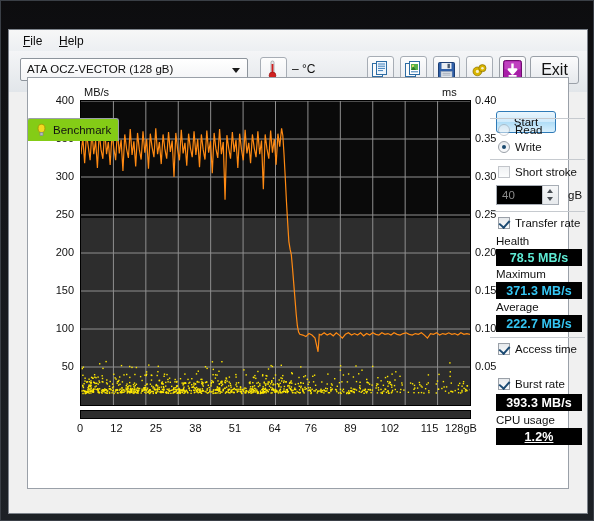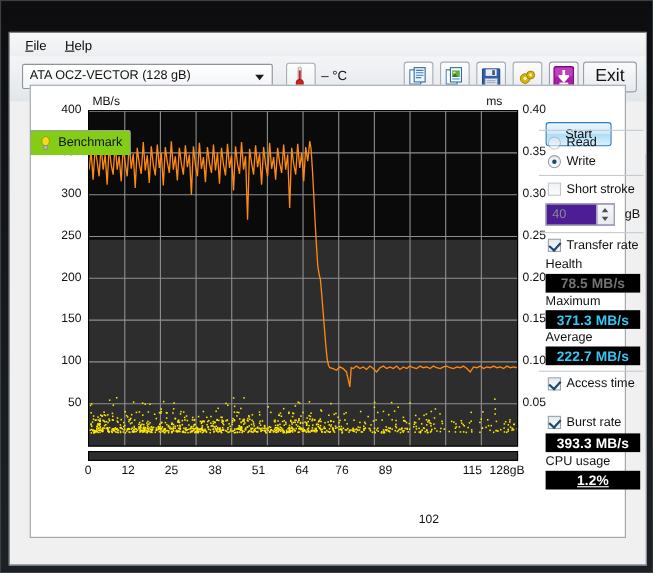--- a/index.html
+++ b/index.html
@@ -97,21 +97,21 @@
   .radio{width:12px;height:12px;border-radius:50%;box-sizing:border-box;
          border:1px solid #9aa0a8;background:linear-gradient(180deg,#e9ebee,#fafbfc);position:relative;}
   .radio.on::after{content:"";position:absolute;left:3px;top:3px;width:4px;height:4px;border-radius:50%;background:#19496e;}
   .radio.off{opacity:.55;}
   .cbx{width:12px;height:12px;box-sizing:border-box;border:1px solid #9aa0a8;
        background:linear-gradient(180deg,#e6e9ec,#fbfcfd);position:relative;}
   .cbx.on::after{content:"";position:absolute;left:2px;top:0px;width:5px;height:8px;
        border:solid #1b4a72;border-width:0 2px 2px 0;transform:rotate(42deg);}
   .cbx.dim{opacity:.6;}
   .spin{position:absolute;left:468px;width:63px;height:20px;box-sizing:border-box;
-        border:1px solid #a7adb5;background:#4c1d95;}
+        border:1px solid #a7adb5;background:#000000;}
   .spin .sv{position:absolute;left:5px;top:3px;font-size:11.5px;color:#8b8b8b;}
   .spin .btns{position:absolute;right:0;top:0;width:15px;height:18px;
         border-left:1px solid #c3c7cc;background:linear-gradient(180deg,#f6f7f8,#e7eaed);}
   .spin .btns .u,.spin .btns .d{position:absolute;left:4px;width:0;height:0;
         border-left:3px solid transparent;border-right:3px solid transparent;}
   .spin .btns .u{top:3px;border-bottom:4px solid #4a4f55;}
   .spin .btns .d{bottom:3px;border-top:4px solid #4a4f55;}
   .cap{position:absolute;font-size:11.5px;color:#111;}
   .lcd{position:absolute;left:468px;width:86px;height:17px;background:#000;
        display:flex;align-items:center;justify-content:center;
@@ -1427,21 +1427,21 @@
         <div class="xaxisbar" style="top:324px;"></div>
         <div id="xticks" style="position:absolute;left:0;top:336px;width:430px;height:16px;">
             <div class="xtick" style="left: 36px;">0</div>
             <div class="xtick" style="left: 72.4688px;">12</div>
             <div class="xtick" style="left: 111.977px;">25</div>
             <div class="xtick" style="left: 151.484px;">38</div>
             <div class="xtick" style="left: 190.992px;">51</div>
             <div class="xtick" style="left: 230.5px;">64</div>
             <div class="xtick" style="left: 266.969px;">76</div>
             <div class="xtick" style="left: 306.477px;">89</div>
-            <div class="xtick" style="left: 345.984px; margin-top: 44px;">102</div>
+            <div class="xtick" style="left: 345.984px;">102</div>
             <div class="xtick" style="left: 385.492px;">115</div>
             <div class="xtick" style="left: 417px;">128gB</div>
           </div>
       </div>
 
       <div class="startbtn">Start</div>
 
       <div class="sep" style="top:40px;"></div>
 
       <div class="ctl" style="left:470px;top:46px;">
@@ -1469,21 +1469,21 @@
       <div class="cap" style="left:540px;top:111px;">gB</div>
 
       <div class="sep" style="top:133px;"></div>
 
       <div class="ctl" style="left:470px;top:139px;">
         <span class="cbx on"></span>
         <span>Transfer rate</span>
       </div>
 
       <div class="cap" style="left:468px;top:157px;">Health</div>
-      <div class="lcd" style="top:171px;color:#737373;">78.5 MB/s</div>
+      <div class="lcd" style="top:171px;color:#5eead4;">78.5 MB/s</div>
 
       <div class="cap" style="left:468px;top:190px;">Maximum</div>
       <div class="lcd" style="top:204px;color:#35c6f4;">371.3 MB/s</div>
 
       <div class="cap" style="left:468px;top:223px;">Average</div>
       <div class="lcd" style="top:237px;color:#35c6f4;">222.7 MB/s</div>
 
       <div class="sep" style="top:259px;"></div>
 
       <div class="ctl" style="left:470px;top:265px;justify-content:flex-end;">

